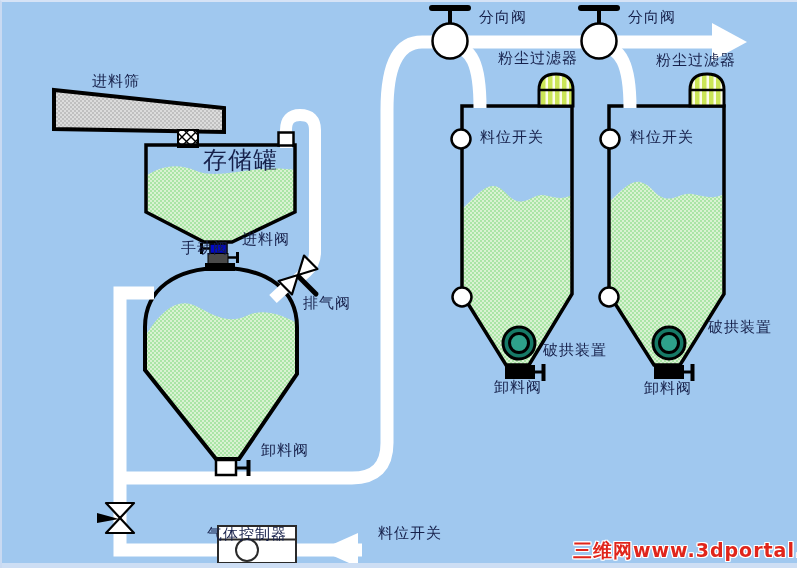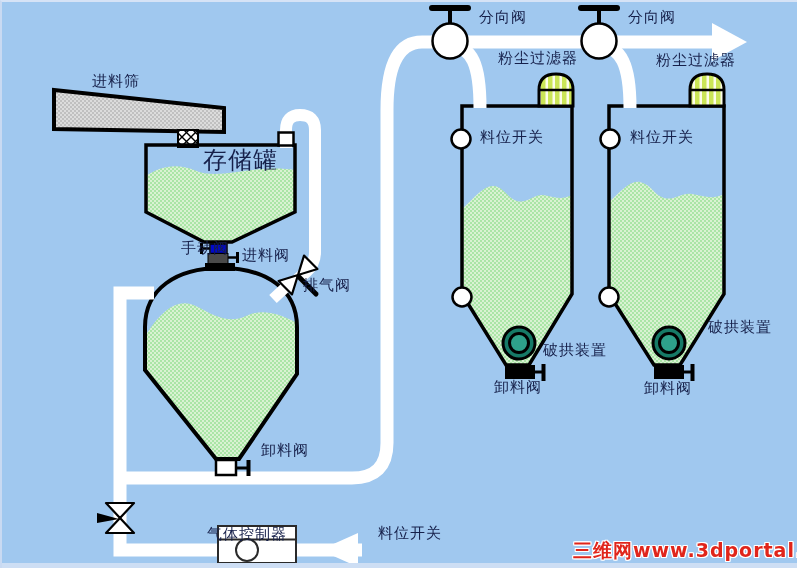--- a/index.html
+++ b/index.html
@@ -167,22 +167,22 @@
 
   <circle cx="459" cy="137" r="9.5" fill="#fff" stroke="#000" stroke-width="2.5"></circle>
   <circle cx="460" cy="295" r="9.5" fill="#fff" stroke="#000" stroke-width="2.5"></circle>
   <circle cx="608" cy="137" r="9.5" fill="#fff" stroke="#000" stroke-width="2.5"></circle>
   <circle cx="607" cy="295" r="9.5" fill="#fff" stroke="#000" stroke-width="2.5"></circle>
 </svg>
 
 <div class="lbl" style="left:90px;top:71px;">进料筛</div>
 <div class="lbl lbl-big" style="left:201px;top:145px;">存储罐</div>
 <div class="lbl" style="left:139px;top:238px;margin-left:40px;">手动阀</div>
-<div class="lbl" style="left:240px;top:245px;">进料阀</div>
-<div class="lbl" style="left:301px;top:275px;">排气阀</div>
+<div class="lbl" style="left:240px;top:229px;">进料阀</div>
+<div class="lbl" style="left:301px;top:293px;">排气阀</div>
 <div class="lbl" style="left:259px;top:440px;">卸料阀</div>
 <div class="lbl" style="left:205px;top:524px;">气体控制器</div>
 <div class="lbl" style="left:376px;top:523px;">料位开关</div>
 <div class="lbl" style="left:477px;top:7px;">分向阀</div>
 <div class="lbl" style="left:626px;top:7px;">分向阀</div>
 <div class="lbl" style="left:496px;top:48px;">粉尘过滤器</div>
 <div class="lbl" style="left:654px;top:50px;">粉尘过滤器</div>
 <div class="lbl" style="left:478px;top:127px;">料位开关</div>
 <div class="lbl" style="left:628px;top:127px;">料位开关</div>
 <div class="lbl" style="left:541px;top:340px;">破拱装置</div>

